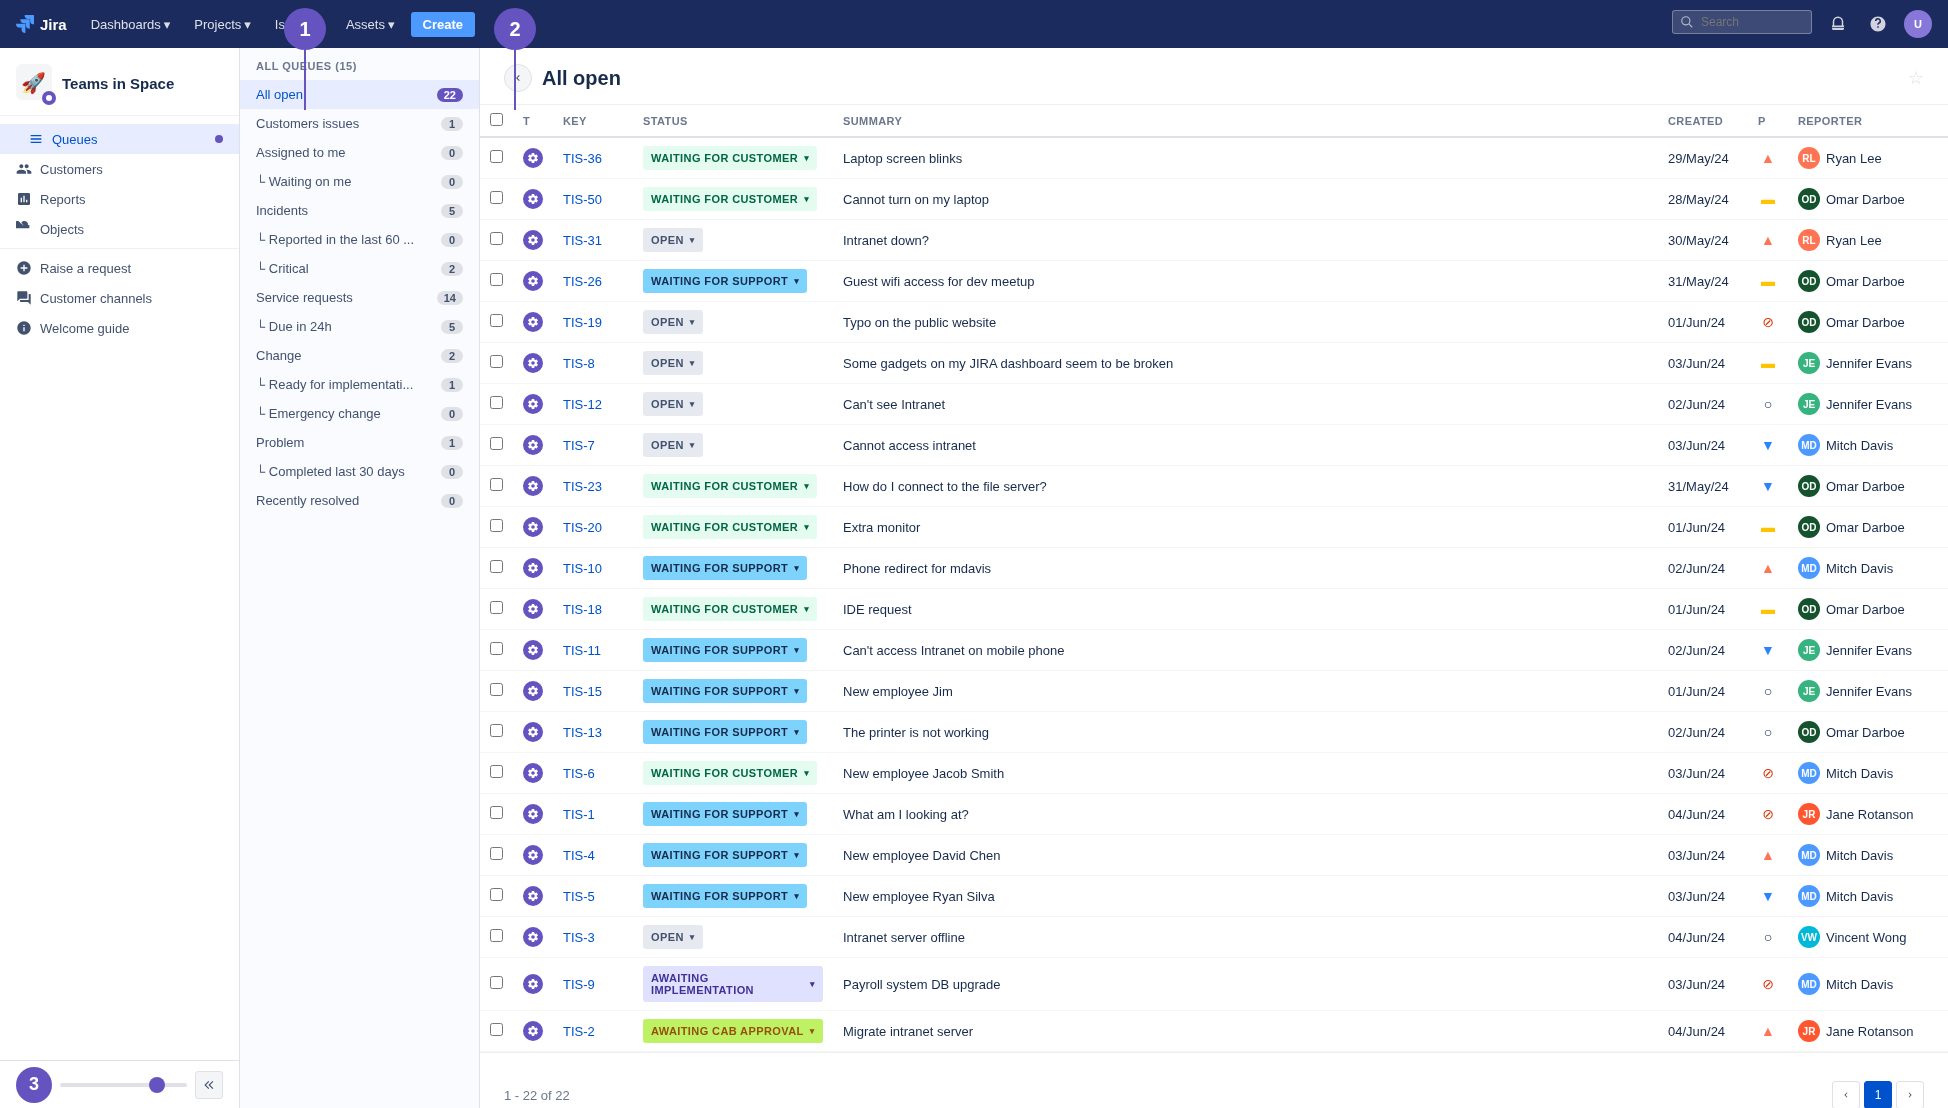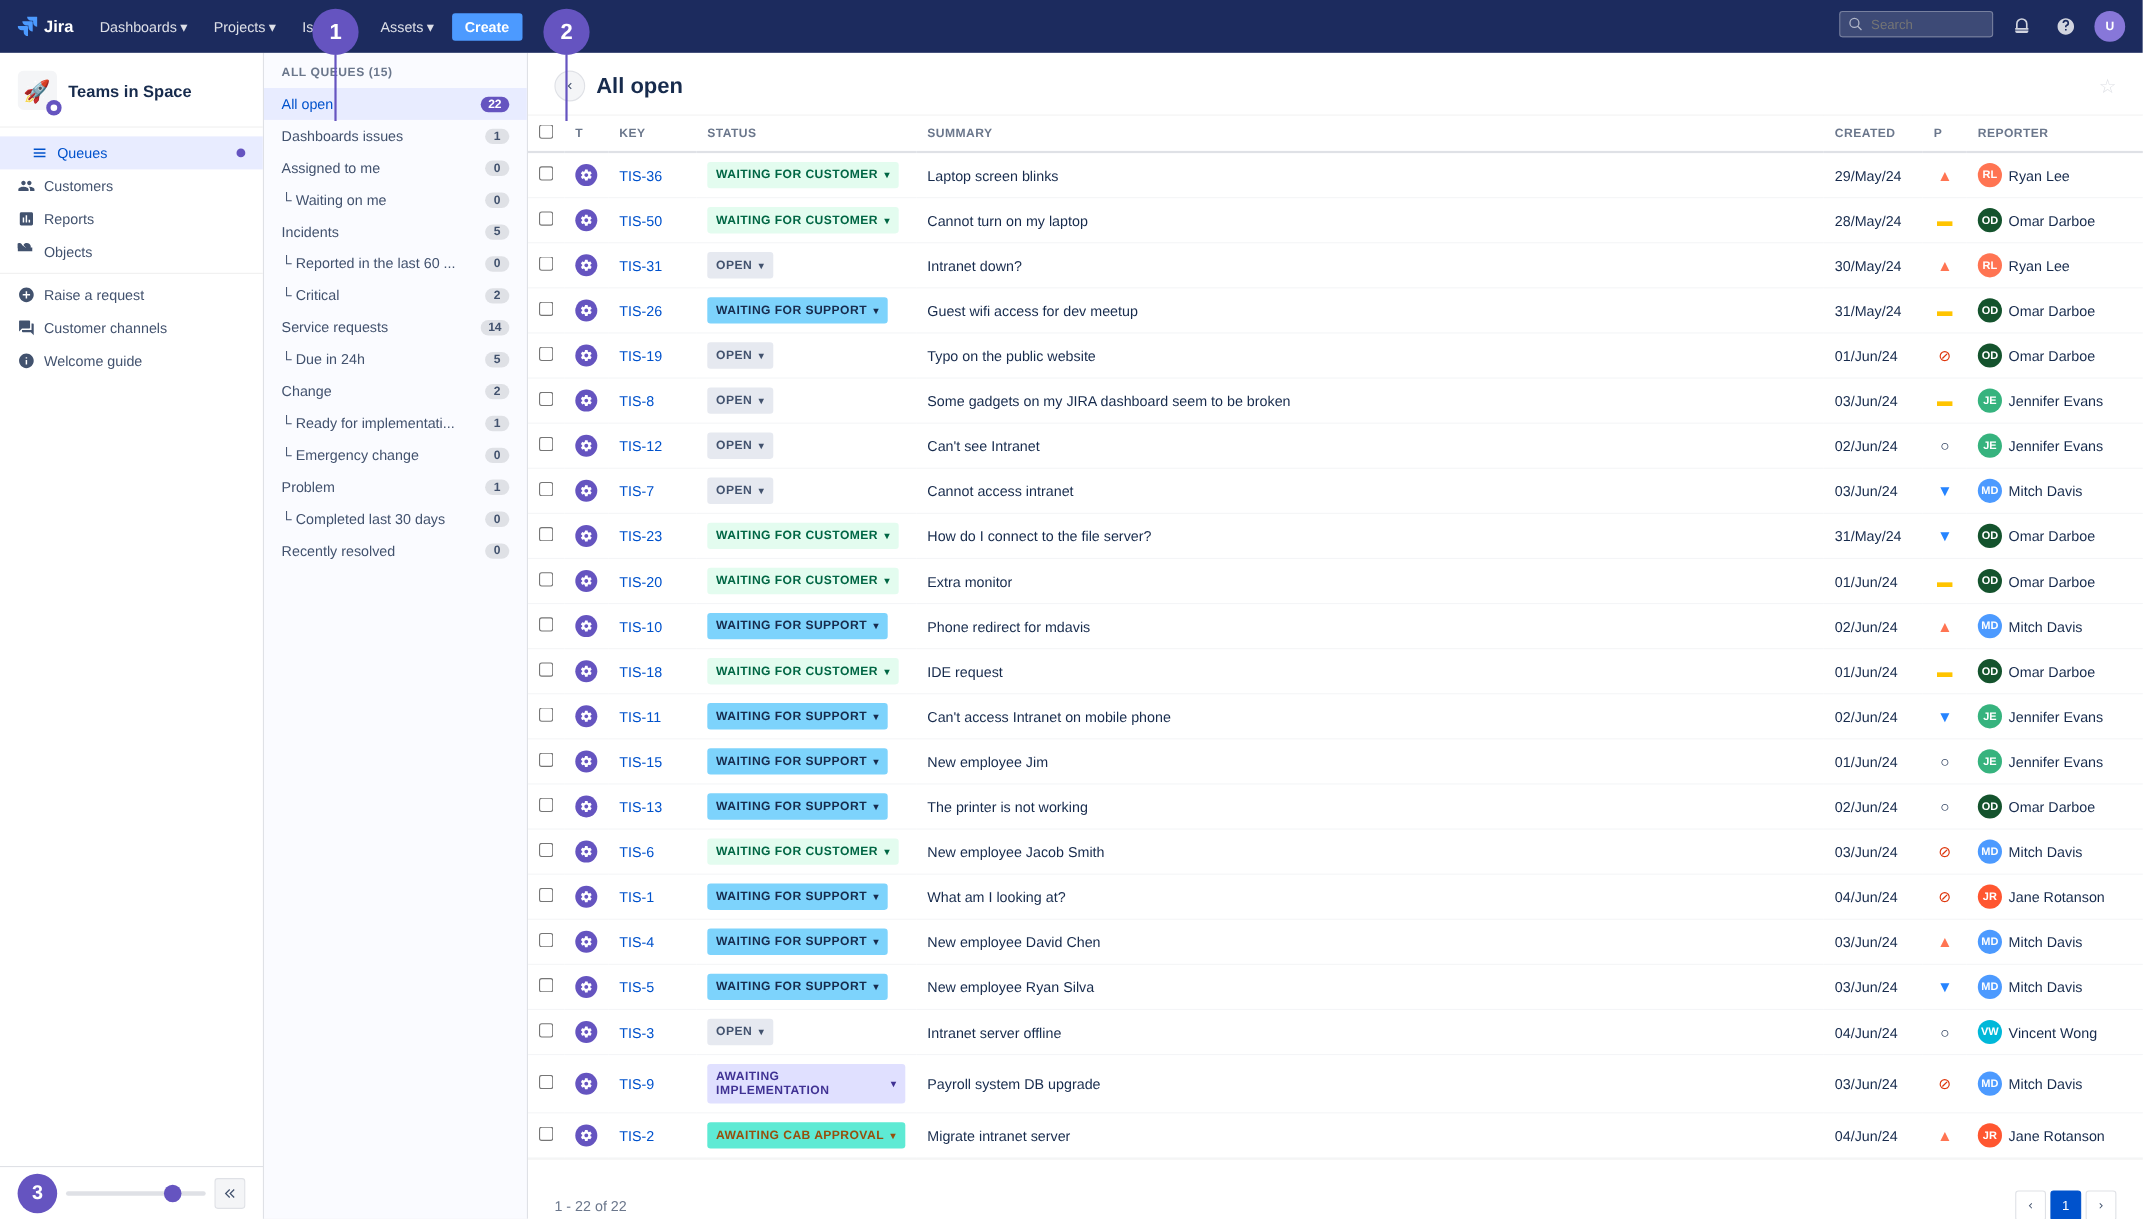--- a/index.html
+++ b/index.html
@@ -184,21 +184,21 @@
       font-size: 11px;
       font-weight: 700;
       text-transform: uppercase;
       letter-spacing: 0.4px;
       cursor: pointer;
     }
     .status-waiting-customer { background: #e3fcef; color: #006644; }
     .status-waiting-support { background: #7dd3fc; color: #172b4d; }
     .status-open { background: #e6e9f0; color: #42526e; }
     .status-awaiting-impl { background: #e0e0ff; color: #403294; }
-    .status-awaiting-cab { background: #5eead4; color: #974f0c; }
+    .status-awaiting-cab { background: #bef264; color: #974f0c; }
     .chevron { font-size: 9px; margin-left: 2px; }
 
     .priority-icon { width: 16px; height: 16px; display: inline-flex; align-items: center; justify-content: center; font-size: 14px; }
     .p-highest { color: #de350b; }
     .p-high { color: #ff7452; }
     .p-medium { color: #ffc400; }
     .p-low { color: #2684ff; }
 
     .reporter-cell { display: flex; align-items: center; gap: 6px; }
     .reporter-avatar { width: 22px; height: 22px; border-radius: 50%; display: flex; align-items: center; justify-content: center; font-size: 10px; font-weight: 600; color: white; flex-shrink: 0; }
@@ -410,21 +410,21 @@
   </aside>
 
   <div class="queues-panel">
     <div class="queues-header">ALL QUEUES (15)</div>
 
     <div class="queue-item active">
       <span>All open</span>
       <span class="queue-badge highlight">22</span>
     </div>
     <div class="queue-item">
-      <span>Dashboards issues</span>
+      <span>Customers issues</span>
       <span class="queue-badge">1</span>
     </div>
     <div class="queue-item">
       <span>Assigned to me</span>
       <span class="queue-badge">0</span>
     </div>
     <div class="queue-item">
       <span>└ Waiting on me</span>
       <span class="queue-badge">0</span>
     </div>

